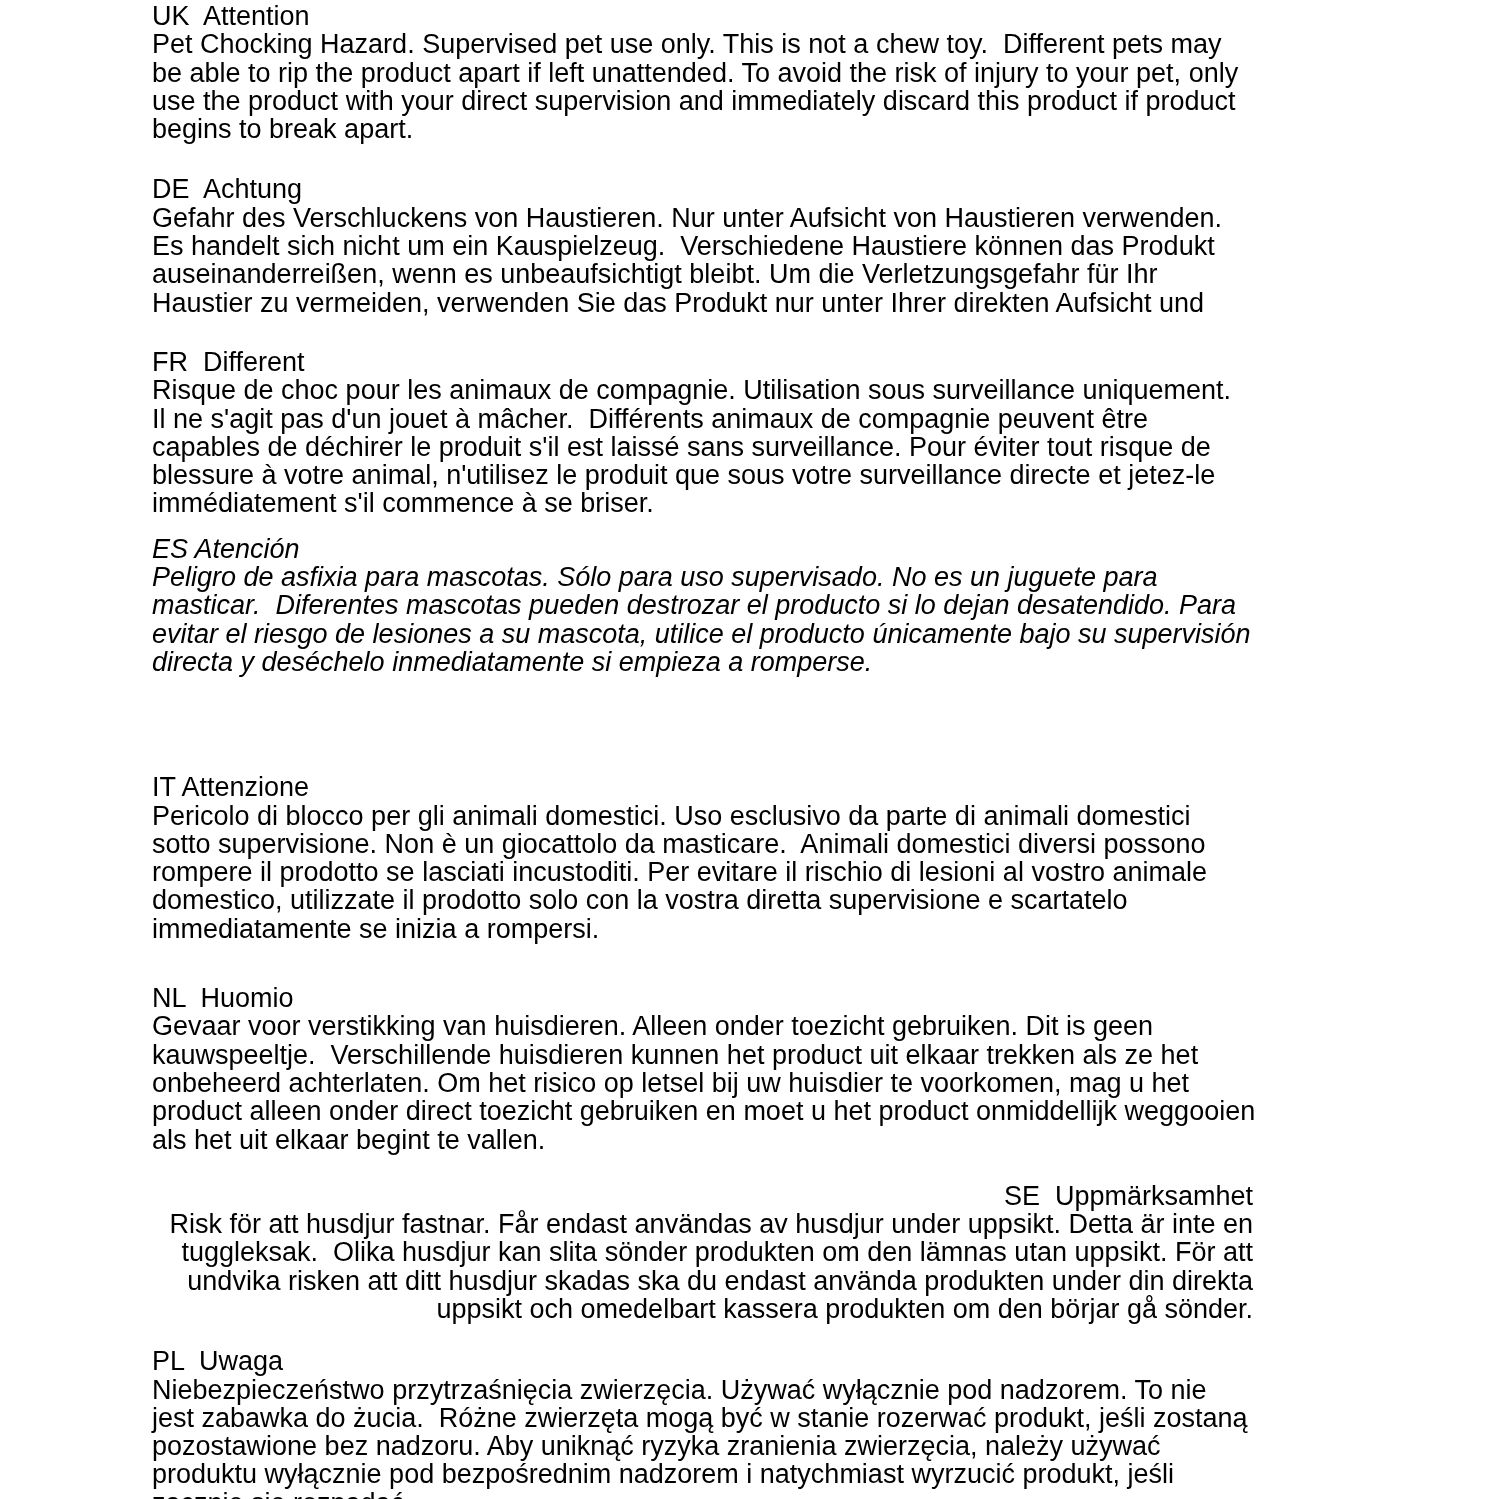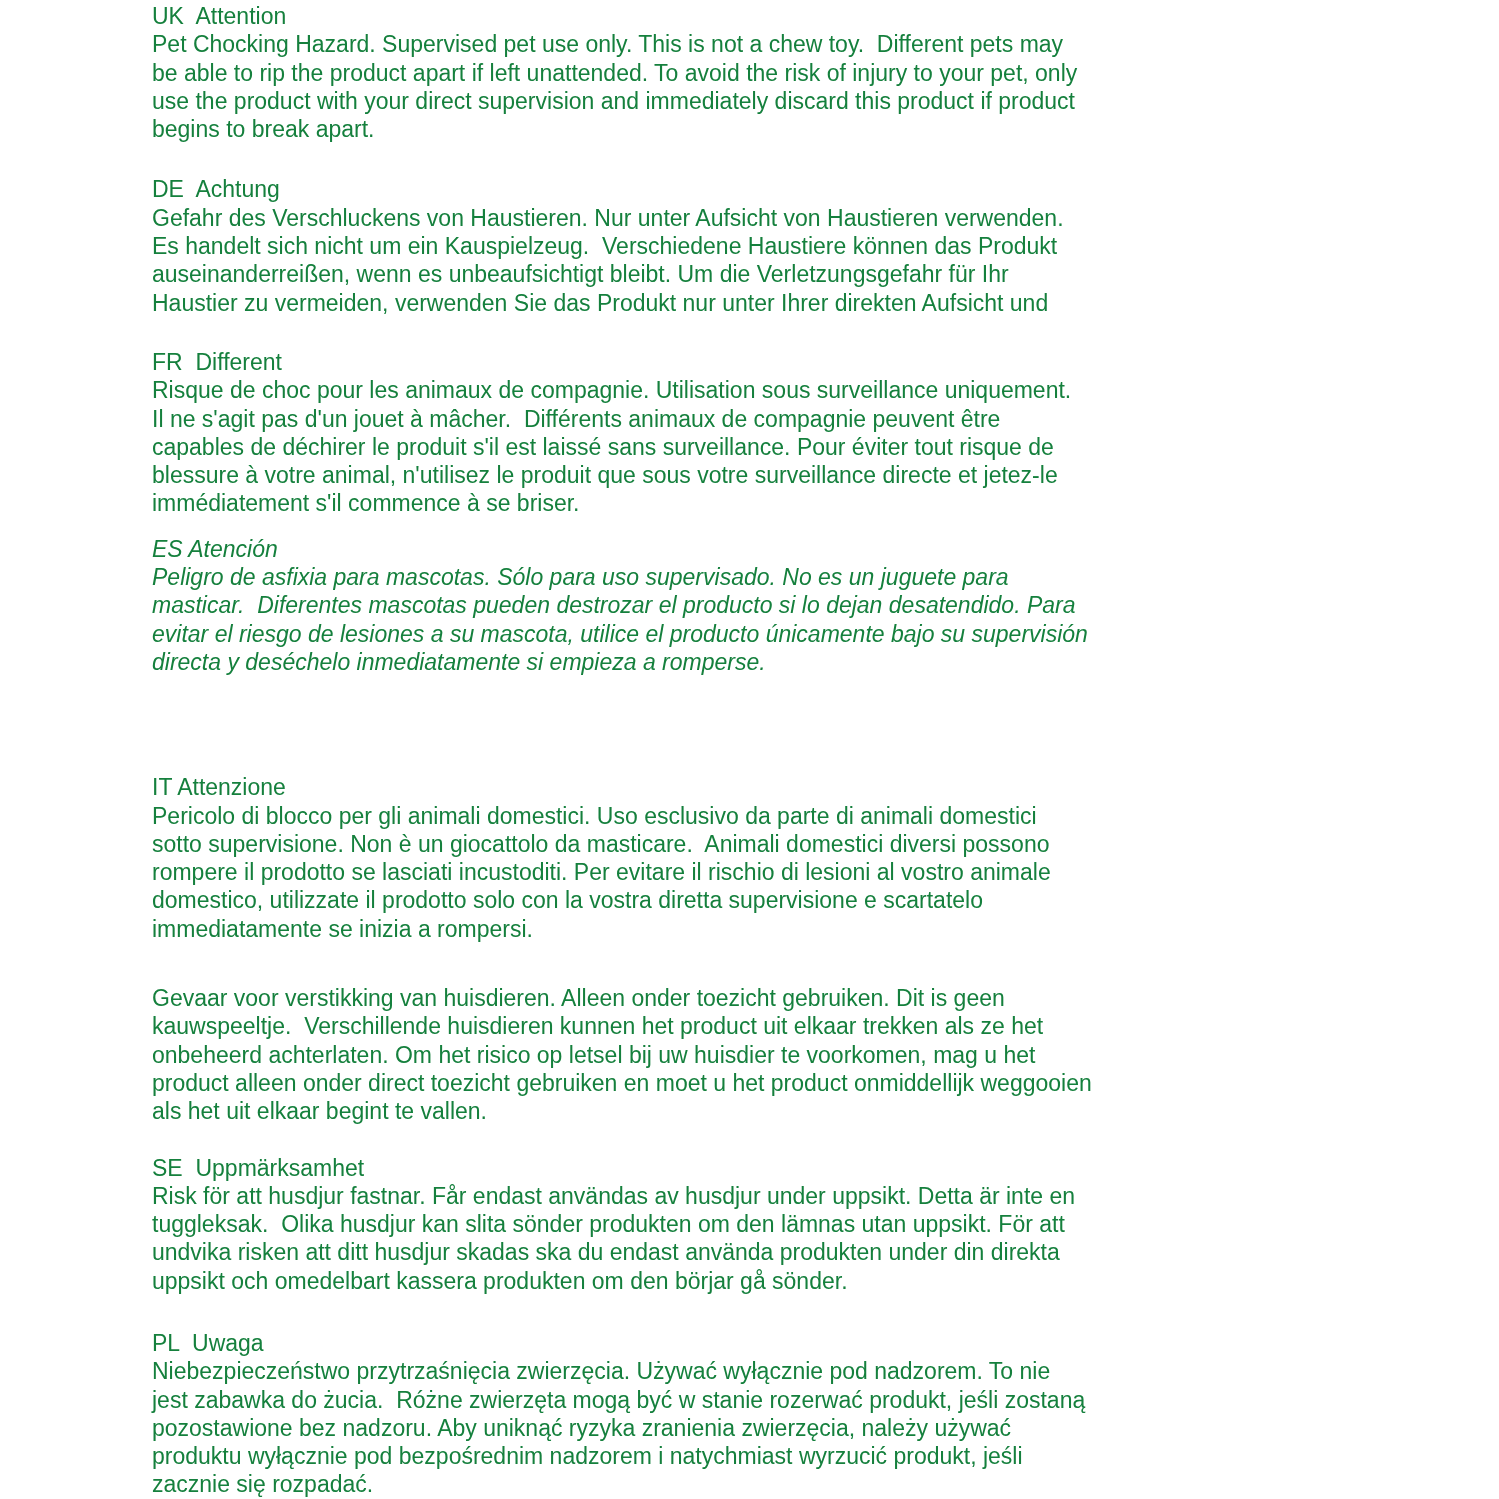--- a/index.html
+++ b/index.html
@@ -7,23 +7,23 @@
     padding: 0;
     background: #ffffff;
   }
   .page {
     position: relative;
     width: 1343px;
     height: 1499px;
     box-sizing: border-box;
     overflow: hidden;
     background: #ffffff;
-    color: #15803d;
+    color: #000000;
     font-family: "Liberation Sans", sans-serif;
-    font-size: 23px;
+    font-size: 27px;
     line-height: 28.3px;
     padding: 2px 90px 0 152px;
   }
   .warning-section {
     margin: 0;
   }
   .warning-section .heading,
   .warning-section .body {
     margin: 0;
     padding: 0;
@@ -32,21 +32,21 @@
     line-height: inherit;
     white-space: pre; 
   }
   
   .warning-section:nth-of-type(1) { margin-bottom: 32px; }
   .warning-section:nth-of-type(2) { margin-bottom: 31px; }
   .warning-section:nth-of-type(3) { margin-bottom: 17px; }
   .warning-section:nth-of-type(4) { margin-bottom: 97px; font-style: italic; } 
   .warning-section:nth-of-type(5) { margin-bottom: 41px; }
   .warning-section:nth-of-type(6) { margin-bottom: 28px; }
-  .warning-section:nth-of-type(7) { margin-bottom: 34px; }
+  .warning-section:nth-of-type(7) { margin-bottom: 24px; text-align: right; }
   .warning-section:nth-of-type(8) { margin-bottom: 0; }
 </style>
 </head>
 <body>
 
 <div class="page">
 
   <section class="warning-section">
     <h2 class="heading">UK  Attention</h2>
     <p class="body">Pet Chocking Hazard. Supervised pet use only. This is not a chew toy.  Different pets may
@@ -83,20 +83,21 @@
   <section class="warning-section">
     <h2 class="heading">IT Attenzione</h2>
     <p class="body">Pericolo di blocco per gli animali domestici. Uso esclusivo da parte di animali domestici
 sotto supervisione. Non è un giocattolo da masticare.  Animali domestici diversi possono
 rompere il prodotto se lasciati incustoditi. Per evitare il rischio di lesioni al vostro animale
 domestico, utilizzate il prodotto solo con la vostra diretta supervisione e scartatelo
 immediatamente se inizia a rompersi.</p>
   </section>
 
   <section class="warning-section">
+    <h2 class="heading">NL  Huomio</h2>
     <p class="body">Gevaar voor verstikking van huisdieren. Alleen onder toezicht gebruiken. Dit is geen
 kauwspeeltje.  Verschillende huisdieren kunnen het product uit elkaar trekken als ze het
 onbeheerd achterlaten. Om het risico op letsel bij uw huisdier te voorkomen, mag u het
 product alleen onder direct toezicht gebruiken en moet u het product onmiddellijk weggooien
 als het uit elkaar begint te vallen.</p>
   </section>
 
   <section class="warning-section">
     <h2 class="heading">SE  Uppmärksamhet</h2>
     <p class="body">Risk för att husdjur fastnar. Får endast användas av husdjur under uppsikt. Detta är inte en

